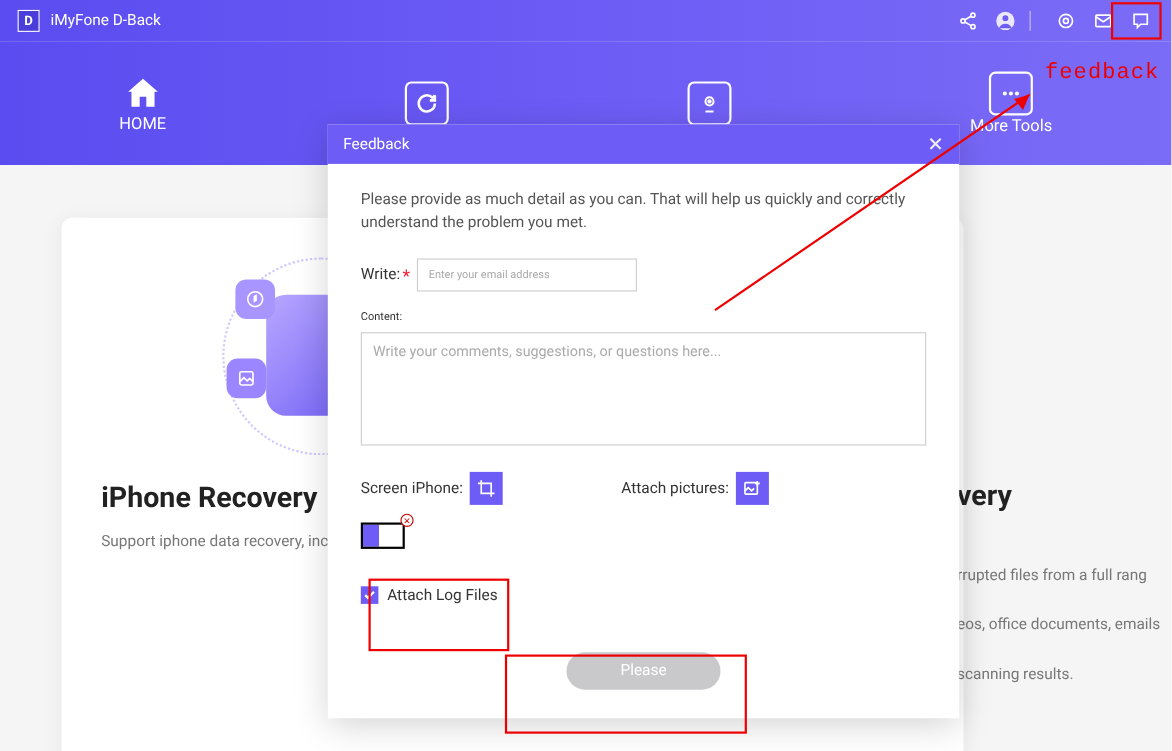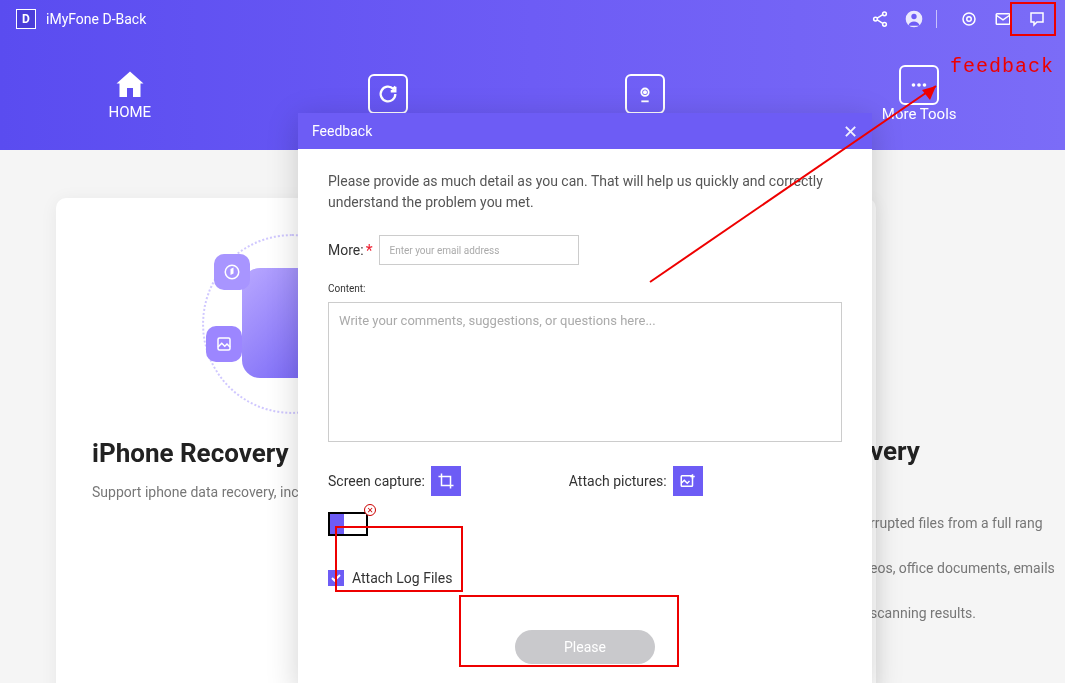--- a/index.html
+++ b/index.html
@@ -34,21 +34,21 @@
     .modal-header { height:36px; background:#6d5cf5; color:#fff; display:flex; align-items:center; padding:0 14px; font-size:14px; }
     .modal-header .close { margin-left:auto; cursor:pointer; font-size:18px; opacity:.9; }
     .modal-body { padding:22px 30px 26px 30px; }
     .modal-body .intro { font-size:14px; color:#555; line-height:1.5; margin-bottom:22px; }
     .row { display:flex; align-items:center; margin-bottom:18px; }
     .label { font-size:14px; color:#333; }
     .req { color:#e23; margin:0 6px 0 2px; }
     .email-input { width:200px; height:30px; border:1px solid #ccc; padding:0 10px; font-size:10px; color:#333; }
     .email-input::placeholder { color:#aaa; }
     .content-label { font-size:10px; color:#333; margin-bottom:8px; }
-    .content-ta { width:100%; height:140px; border:1px solid #ccc; padding:10px; font-size:13px; resize:none; }
+    .content-ta { width:100%; height:103px; border:1px solid #ccc; padding:10px; font-size:13px; resize:none; }
     .content-ta::placeholder { color:#aaa; }
     .attach-row { display:flex; align-items:center; margin-top:20px; gap:4px; }
     .attach-label { font-size:14px; color:#333; }
     .attach-btn { width:30px; height:30px; background:#6d5cf5; display:flex; align-items:center; justify-content:center; cursor:pointer; margin-left:2px; }
     .attach-spacer { width:100px; }
     .thumb-area { margin-top:16px; position:relative; display:inline-block; }
     .thumb { width:40px; height:24px; border:2px solid #000; background:linear-gradient(90deg,#6d5cf5 40%,#fff 40%); position:relative; }
     .thumb-del { position:absolute; right:-8px; top:-8px; width:12px; height:12px; border:1px solid #c00; border-radius:50%; color:#c00; font-size:8px; display:flex; align-items:center; justify-content:center; background:#fff; cursor:pointer; }
     .log-row { margin-top:30px; display:flex; align-items:center; gap:8px; }
     .chk { width:16px; height:16px; background:#6d5cf5; display:flex; align-items:center; justify-content:center; cursor:pointer; }
@@ -175,30 +175,30 @@
 
 <div class="modal">
   <div class="modal-header">
     <span>Feedback</span>
     <span class="close">✕</span>
   </div>
   <div class="modal-body">
     <div class="intro">Please provide as much detail as you can. That will help us quickly and correctly understand the problem you met.</div>
 
     <div class="row">
-      <span class="label">More:</span>
+      <span class="label">Write:</span>
       <span class="req">*</span>
       <input class="email-input" type="text" placeholder="Enter your email address" style="">
     </div>
 
     <div class="content-label">Content:</div>
     <textarea class="content-ta" placeholder="Write your comments, suggestions, or questions here..." style=""></textarea>
 
     <div class="attach-row">
-      <span class="attach-label">Screen capture:</span>
+      <span class="attach-label">Screen iPhone:</span>
       <div class="attach-btn">
         <svg width="18" height="18" viewBox="0 0 24 24" fill="none" stroke="#fff" stroke-width="2">
             <path d="M6 2v16h16"></path>
             <path d="M2 6h16v16"></path>
           </svg>
       </div>
       <div class="attach-spacer"></div>
       <span class="attach-label">Attach pictures:</span>
       <div class="attach-btn">
         <svg width="18" height="18" viewBox="0 0 24 24" fill="none" stroke="#fff" stroke-width="2">

